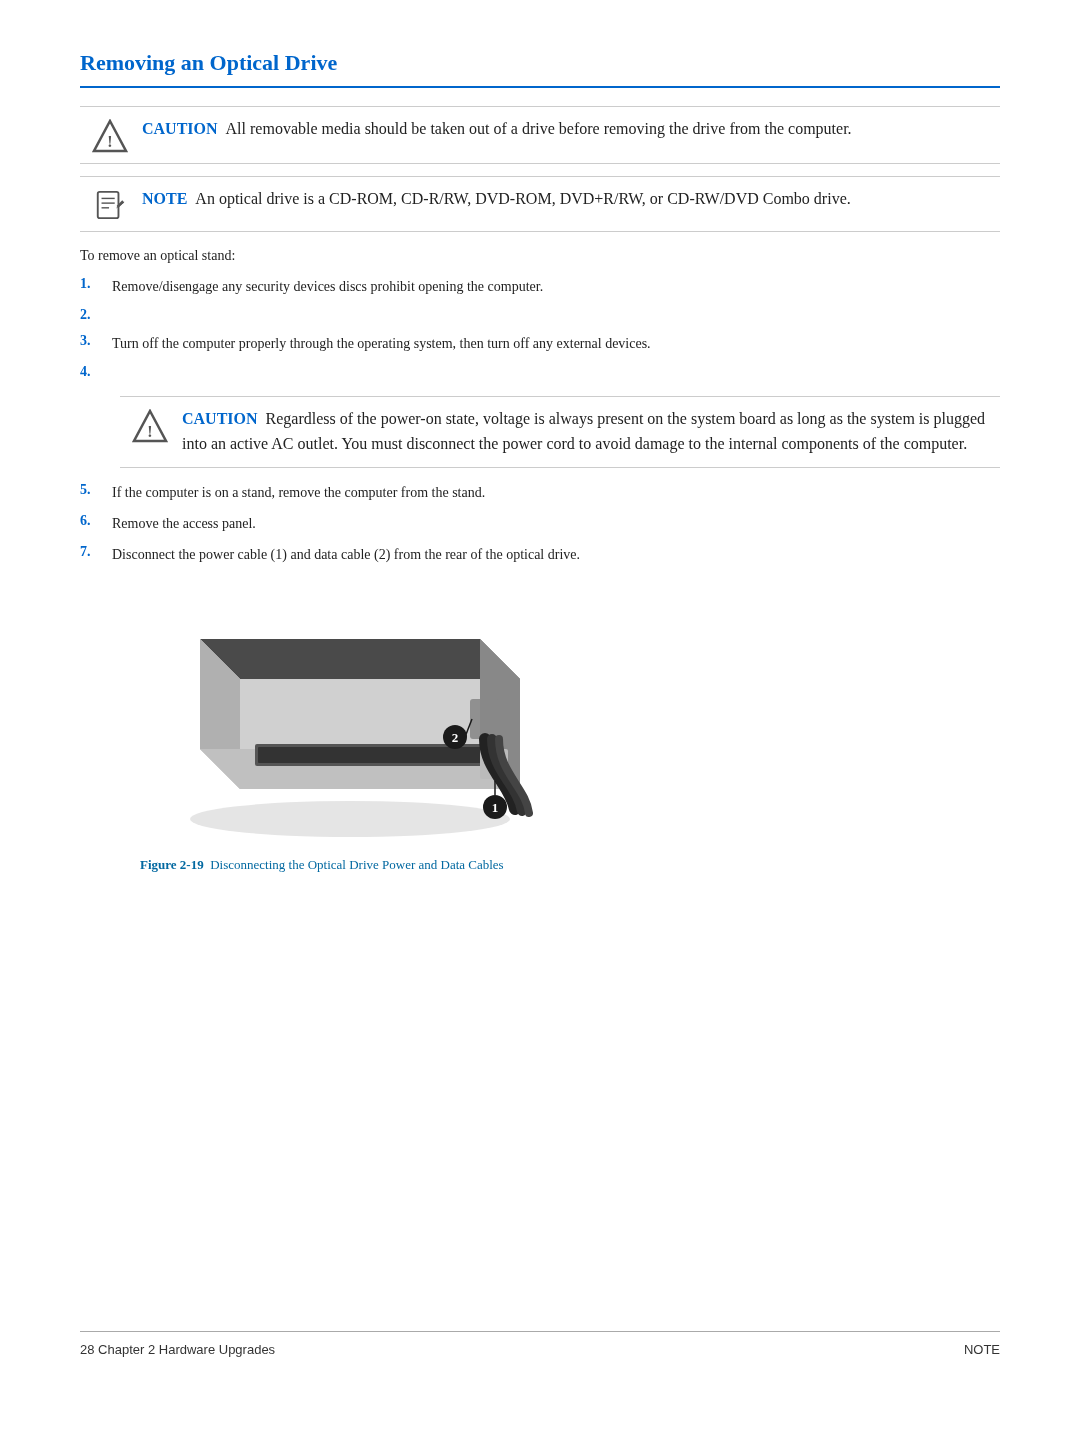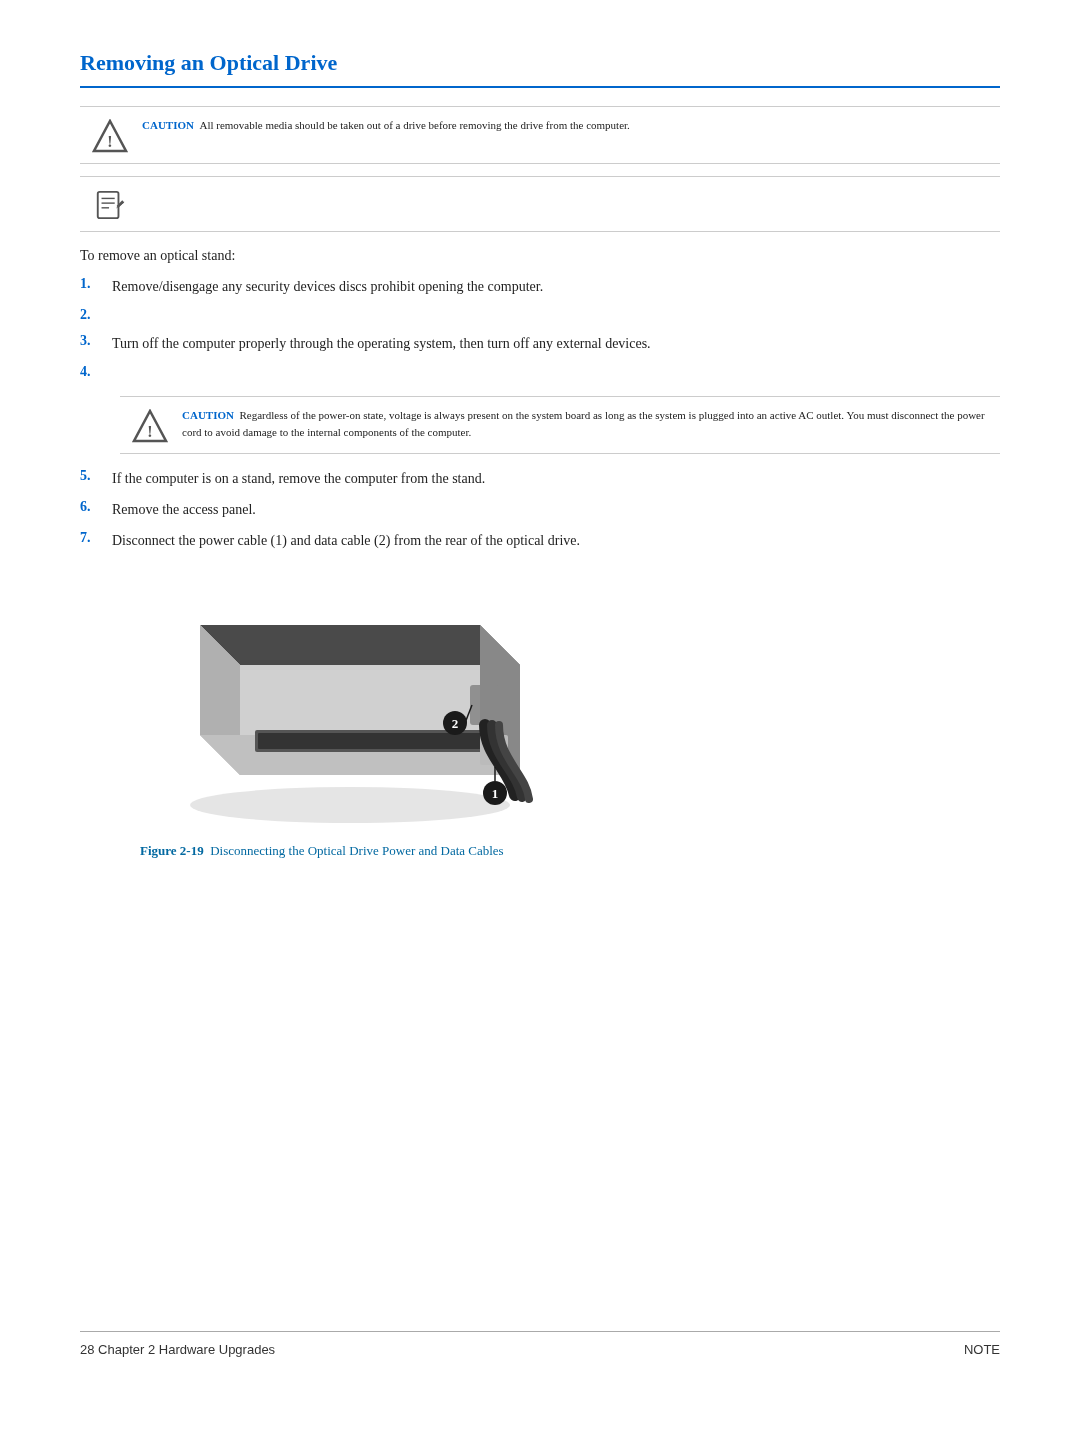--- a/index.html
+++ b/index.html
@@ -44,21 +44,21 @@
     }
     .notice-icon {
       flex-shrink: 0;
       width: 36px;
       display: flex;
       align-items: center;
       justify-content: center;
       margin-top: 2px;
     }
     .notice-text {
-      font-size: 11px;
+      font-size: 16px;
       line-height: 1.55;
     }
     .notice-text .label {
       font-weight: bold;
       color: #0066cc;
     }
     
     .note-icon-svg {
       width: 32px;
       height: 32px;
@@ -146,20 +146,24 @@
     <div class="notice-box">
       <div class="notice-icon">
         <svg width="34" height="34" viewBox="0 0 34 34" class="note-icon-svg">
           <rect x="4" y="3" width="22" height="28" rx="2" fill="none" stroke="#555" stroke-width="2"></rect>
           <line x1="8" y1="10" x2="22" y2="10" stroke="#555" stroke-width="1.5"></line>
           <line x1="8" y1="15" x2="22" y2="15" stroke="#555" stroke-width="1.5"></line>
           <line x1="8" y1="20" x2="16" y2="20" stroke="#555" stroke-width="1.5"></line>
           <polygon points="24,18 30,12 32,14 26,20" fill="#555"></polygon>
           <line x1="24" y1="20" x2="32" y2="14" stroke="#555" stroke-width="1"></line>
         </svg>
+      </div>
+      <div class="notice-text">
+        <span class="label">NOTE</span>
+        &nbsp;<span>An optical drive is a CD-ROM, CD-R/RW, DVD-ROM, DVD+R/RW, or CD-RW/DVD Combo drive.</span>
       </div>
     </div>
 
     <p class="intro-text">To remove an optical stand:</p>
 
     <ol class="steps-list">
       <li>
         <span class="step-num">1.</span>
         <span class="step-text">Remove/disengage any security devices discs prohibit opening the computer.</span>
       </li>

